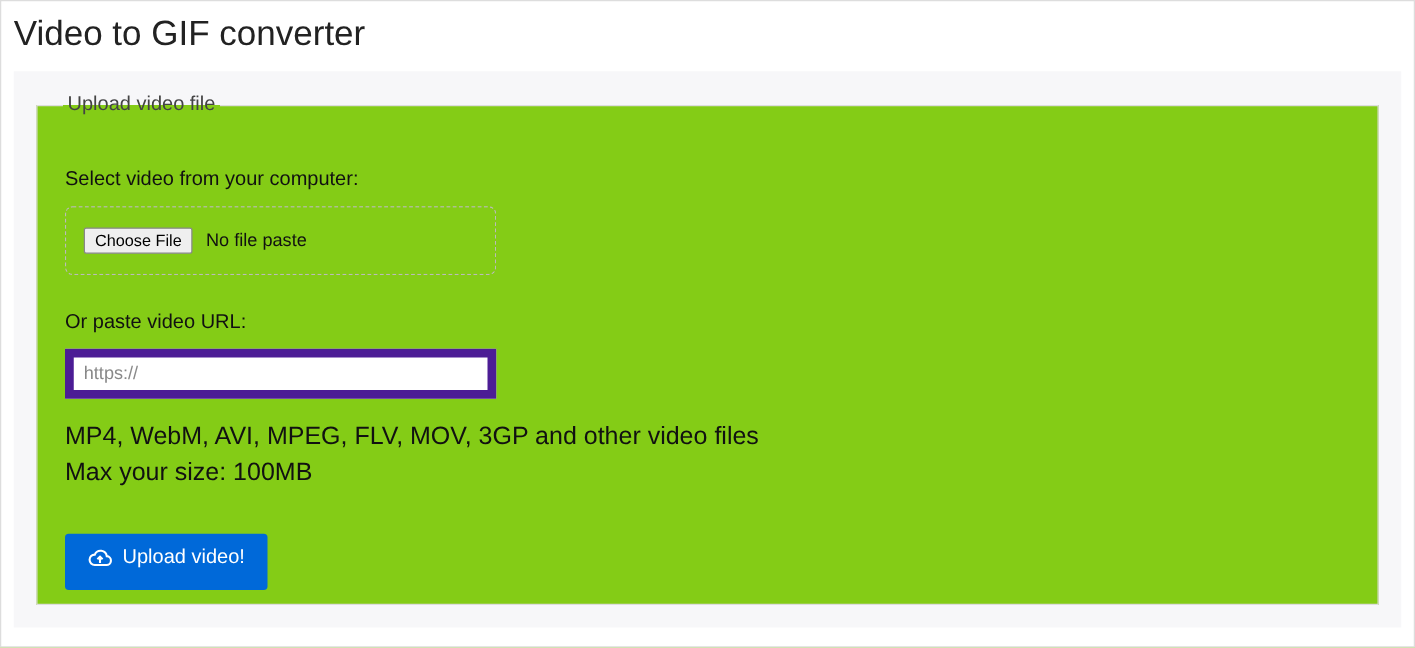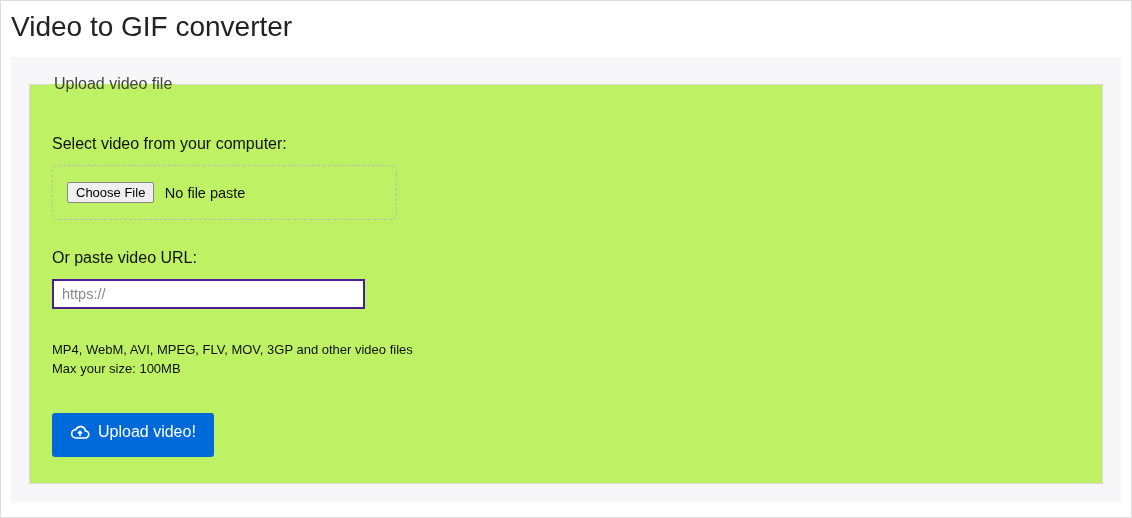--- a/index.html
+++ b/index.html
@@ -23,21 +23,21 @@
       padding: 10px 10px 14px 10px;
     }
     .main-panel {
       background: #f7f7f9;
       margin: 0 10px 10px 10px;
       padding: 18px 18px 18px 18px;
       height: 445px;
     }
     fieldset.upload-fieldset {
       border: 1px solid #ddd;
-      background: #bef264;
+      background: #84cc16;
       padding: 20px 22px 8px 22px;
       height: 100%;
     }
     legend.upload-legend {
       font-size: 16px;
       color: #444;
       padding: 0 4px;
       margin-left: -2px;
       font-weight: 400;
     }
@@ -69,32 +69,32 @@
       color: #000;
       text-align: center;
     }
     .file-status {
       font-size: 14.5px;
       color: #111;
       margin-left: 6px;
       vertical-align: middle;
     }
     .url-input {
-      width: 313px;
+      width: 345px;
       padding: 5px 8px;
       font-size: 14.5px;
-      border: 2px solid #4c1d95;
+      border: 7px solid #4c1d95;
       color: #333;
     }
     .url-input::placeholder {
       color: #888;
     }
     .info-block {
-      margin-top: 32px;
-      font-size: 13px;
+      margin-top: 16px;
+      font-size: 20px;
       color: #111;
       line-height: 1.45;
     }
     .upload-btn {
       margin-top: 34px;
       display: inline-flex;
       align-items: flex-start;
       gap: 8px;
       background: #0069d9;
       color: #fff;

